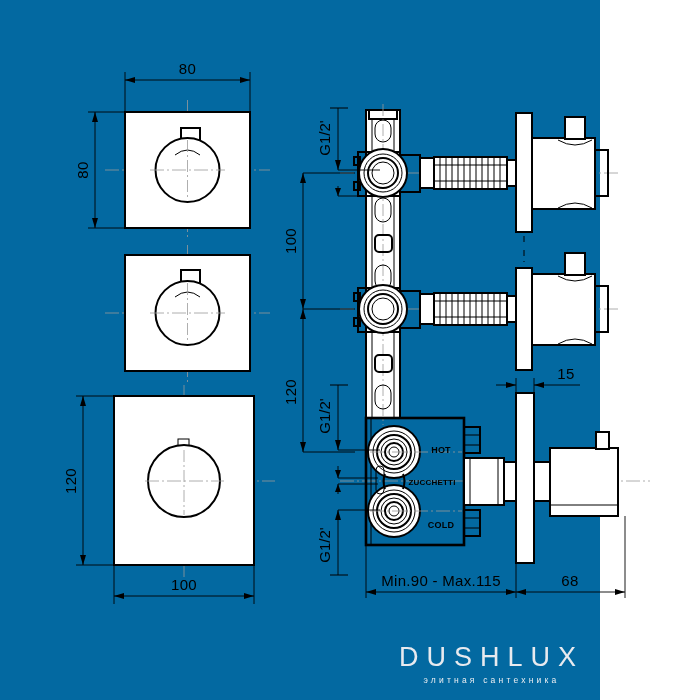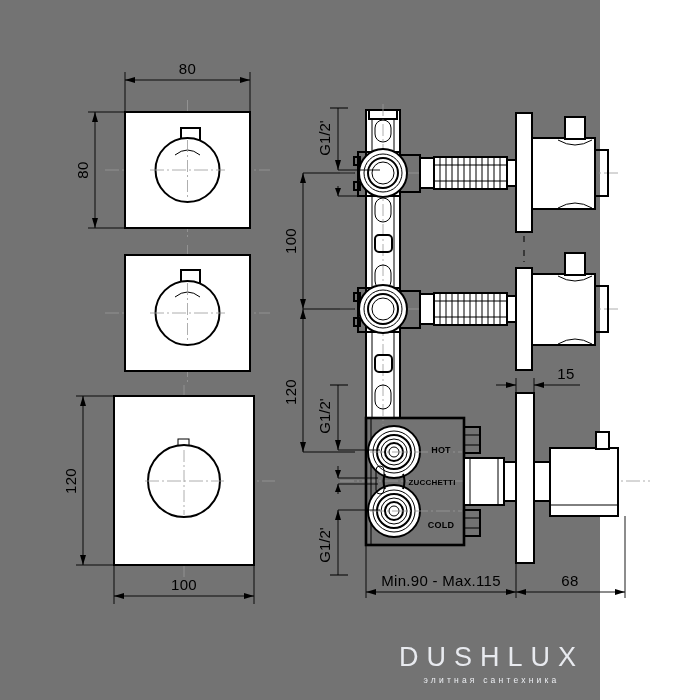--- a/index.html
+++ b/index.html
@@ -2,21 +2,21 @@
 <html><head>
 <meta charset="utf-8">
 <title>Technical Drawing</title>
 <style>
   html,body{margin:0;padding:0;background:#ffffff;}
   body{
     width:700px;height:700px;overflow:hidden;
     font-family:"Liberation Sans", sans-serif;
     color:#000;
   }
-  #sheet{position:relative;width:600px;height:700px;background:#737373;}
+  #sheet{position:relative;width:600px;height:700px;background:#0369a1;}
   svg#drawing{position:absolute;left:0;top:0;width:700px;height:700px;display:block;}
 
   
   .outline{fill:none;stroke:#000;stroke-width:2;stroke-linejoin:miter;}
   .outline-th{fill:none;stroke:#000;stroke-width:2.6;}
   .thin{fill:none;stroke:#000;stroke-width:1;}
   .dim{fill:none;stroke:#000;stroke-width:0.9;}
   .center{fill:none;stroke:#9a9a9a;stroke-width:0.8;stroke-dasharray:14 3 2 3;}
   .centerv{fill:none;stroke:#9a9a9a;stroke-width:0.8;stroke-dasharray:12 3 2 3;}
   .whitefill{fill:#ffffff;stroke:#000;stroke-width:2;}

